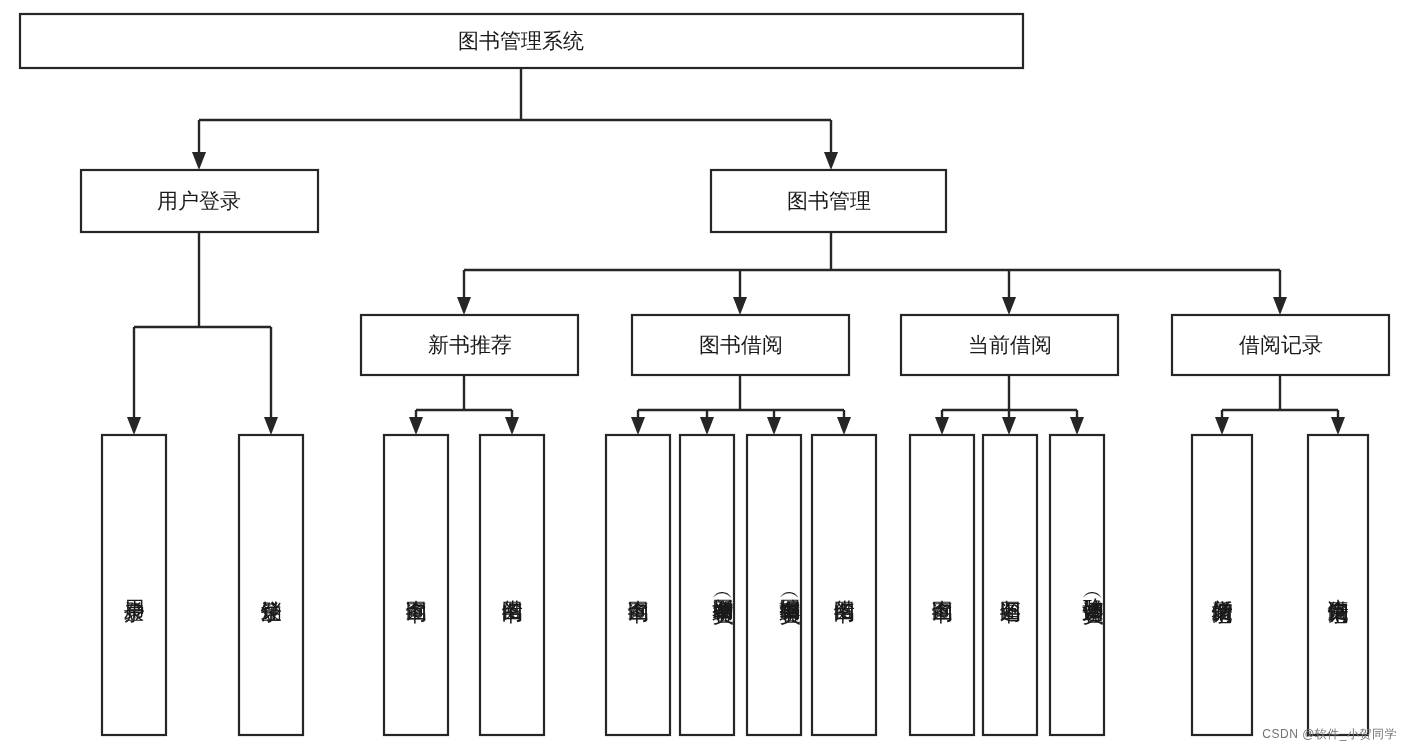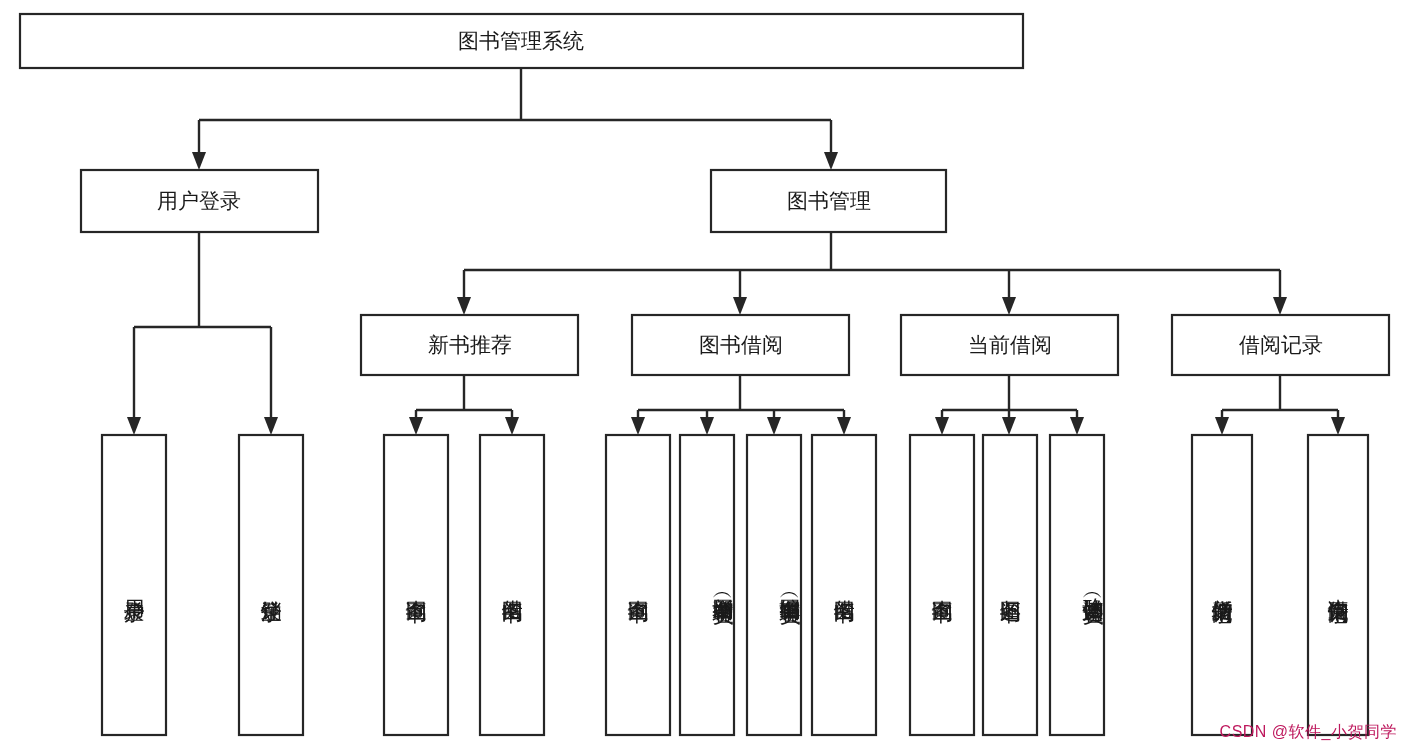--- a/index.html
+++ b/index.html
@@ -63,22 +63,22 @@
     justify-content: center;
     text-align: center;
     white-space: nowrap;
     pointer-events: none;
   }
   .watermark {
     position: absolute;
     right: 8px;
     bottom: 4px;
     font-family: "Liberation Sans", "DejaVu Sans", sans-serif;
-    font-size: 16px;
-    color: #be185d;
+    font-size: 12px;
+    color: #737373;
     white-space: nowrap;
     letter-spacing: 0.5px;
   }
 </style>
 </head>
 <body>
 
 <div id="diagram-root">
 
   <svg id="flow" viewBox="0 0 1405 747">

